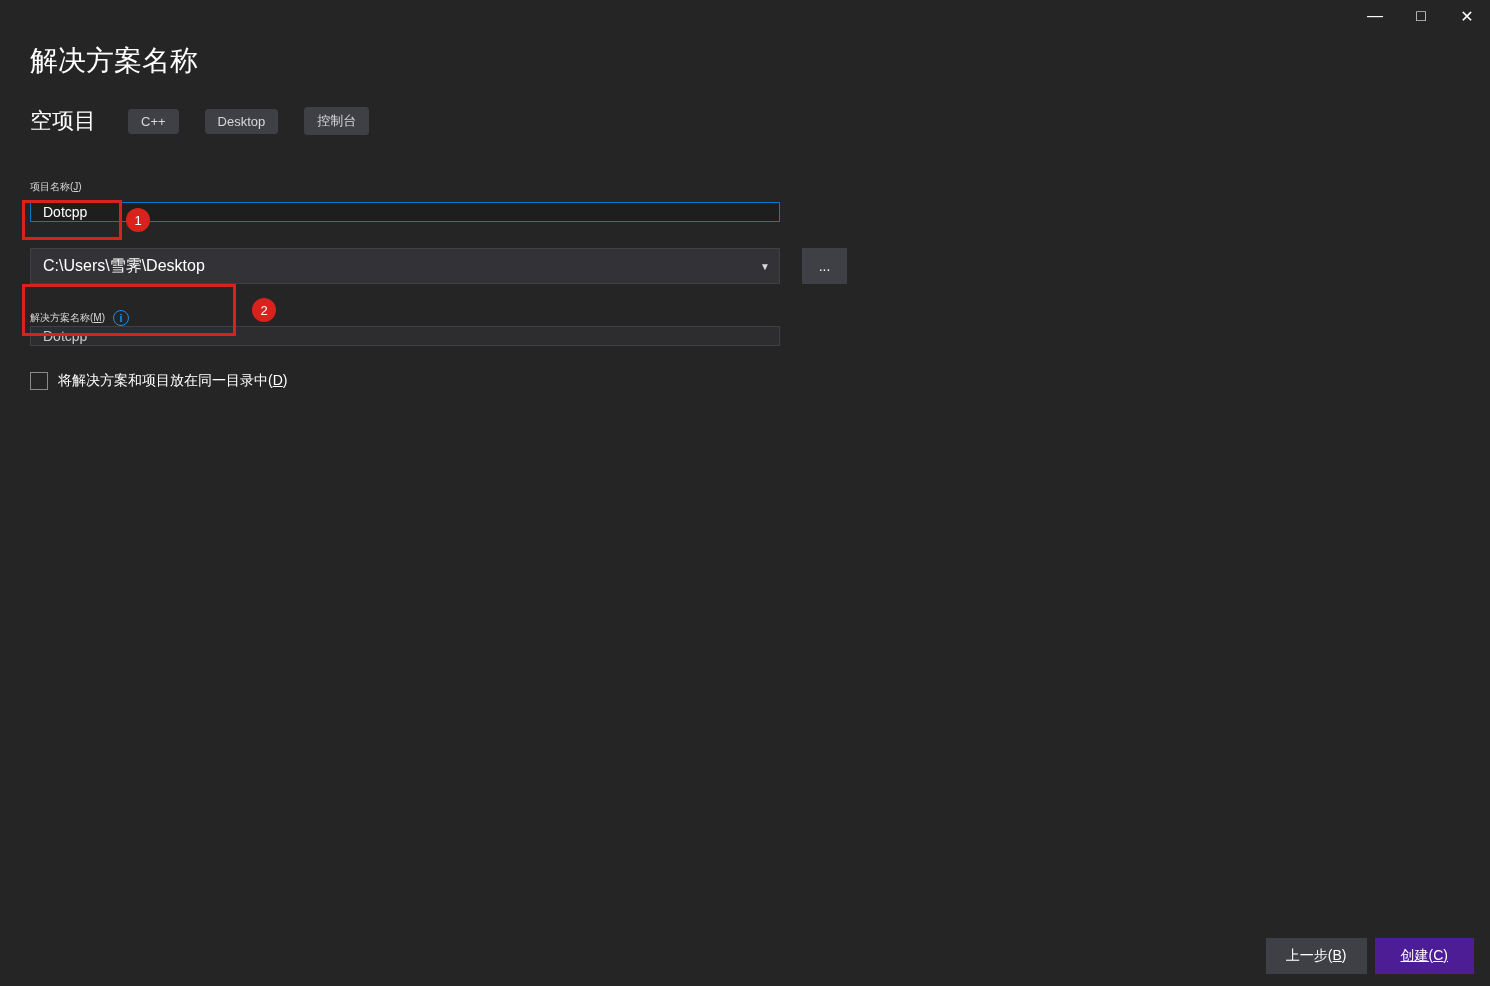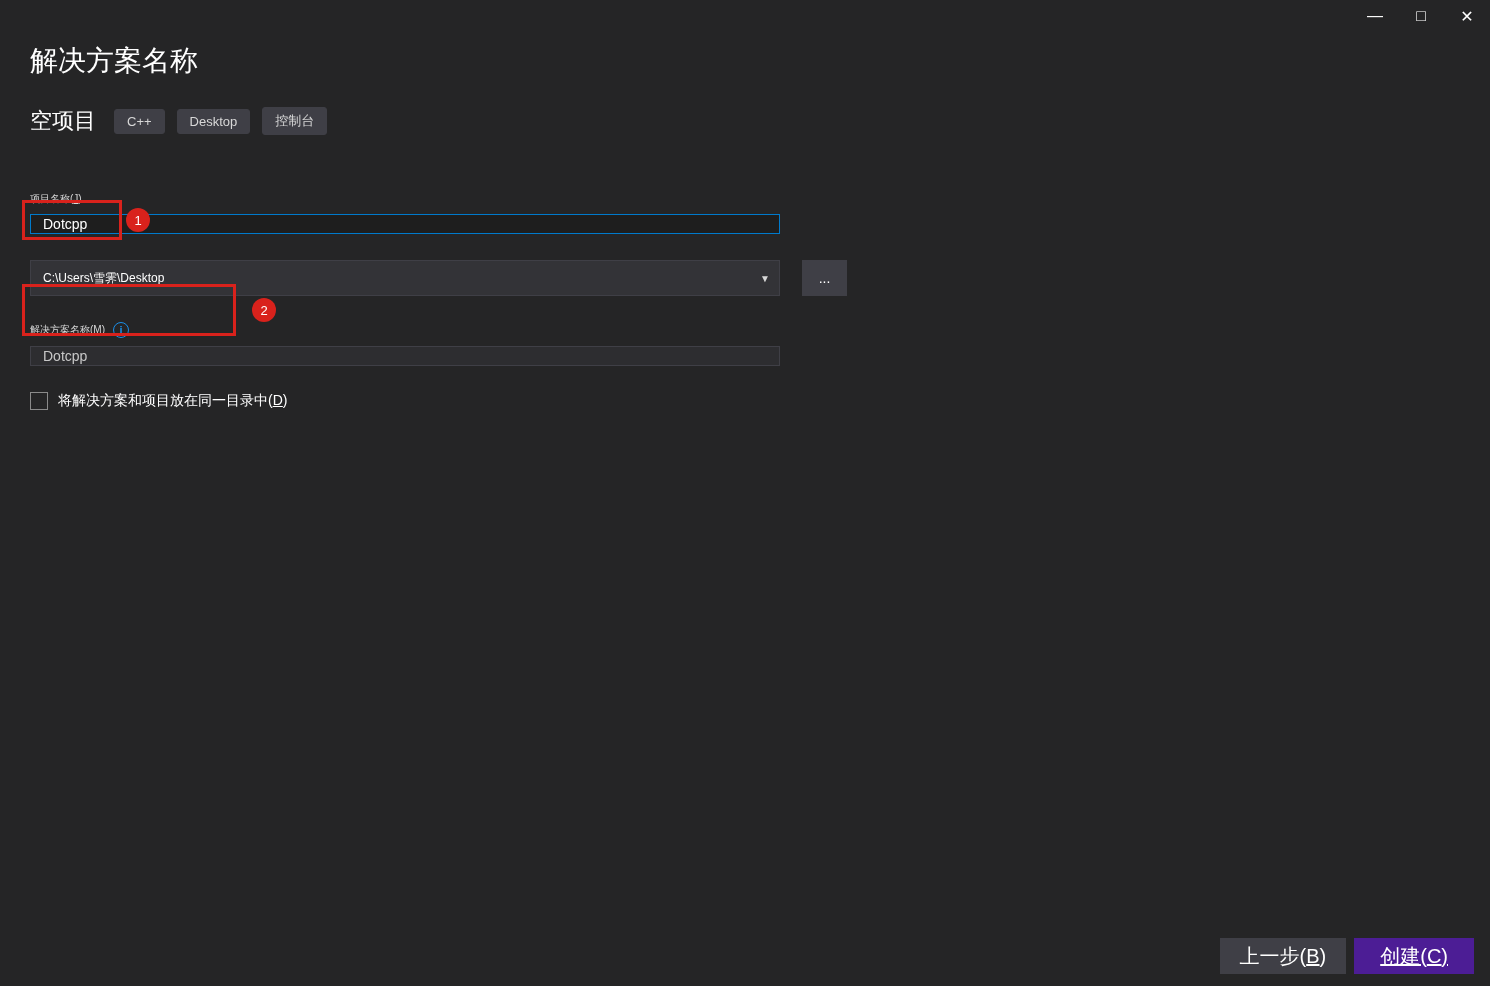--- a/index.html
+++ b/index.html
@@ -34,22 +34,22 @@
       padding: 10px 30px 0 30px;
     }
     .page-title {
       font-size: 28px;
       font-weight: 400;
       margin-bottom: 26px;
     }
     .subtitle-row {
       display: flex;
       align-items: center;
-      gap: 12px;
-      margin-bottom: 56px;
+      gap: 26px;
+      margin-bottom: 44px;
     }
     .subtitle {
       font-size: 22px;
       font-weight: 400;
       margin-right: 6px;
     }
     .tag {
       background: #3f3f46;
       color: #d8d8d8;
       padding: 4px 12px;
@@ -97,21 +97,21 @@
       position: relative;
       width: 750px;
     }
     .dropdown {
       width: 750px;
       height: 36px;
       background: #333337;
       border: 1px solid #3f3f46;
       color: #ffffff;
       padding: 0 30px 0 12px;
-      font-size: 12px;
+      font-size: 16px;
       font-family: inherit;
       outline: none;
       appearance: none;
     }
     .dropdown-arrow {
       position: absolute;
       right: 10px;
       top: 50%;
       transform: translateY(-50%);
       pointer-events: none;
@@ -170,21 +170,21 @@
       height: 60px;
       display: flex;
       align-items: center;
       gap: 8px;
       padding-right: 16px;
     }
     .footer-btn {
       height: 36px;
       padding: 0 20px;
       border: none;
-      font-size: 20px;
+      font-size: 14px;
       color: #ffffff;
       cursor: pointer;
       font-family: inherit;
     }
     .btn-back {
       background: #3f3f46;
     }
     .btn-create {
       background: #4c1d95;
       padding: 0 26px;
@@ -266,21 +266,21 @@
     <div class="location-row">
       <div class="dropdown-wrap">
         <input class="dropdown" type="text" value="C:\Users\雪霁\Desktop" style="">
         <span class="dropdown-arrow">▼</span>
       </div>
       <button class="browse-btn">...</button>
     </div>
   </div>
 
   <div class="field-group">
-    <div class="label-with-info" style="margin-bottom:8px;text-decoration:underline;">
+    <div class="label-with-info" style="">
       <div class="field-label" style="margin-bottom:0;">
         <span>解决方案名称(</span><u>M</u><span>)</span>
       </div>
       <span class="info-icon">i</span>
     </div>
     <input class="text-input readonly" type="text" readonly="" value="Dotcpp" style="">
   </div>
 
   <div class="field-group">
     <div class="checkbox-row">

